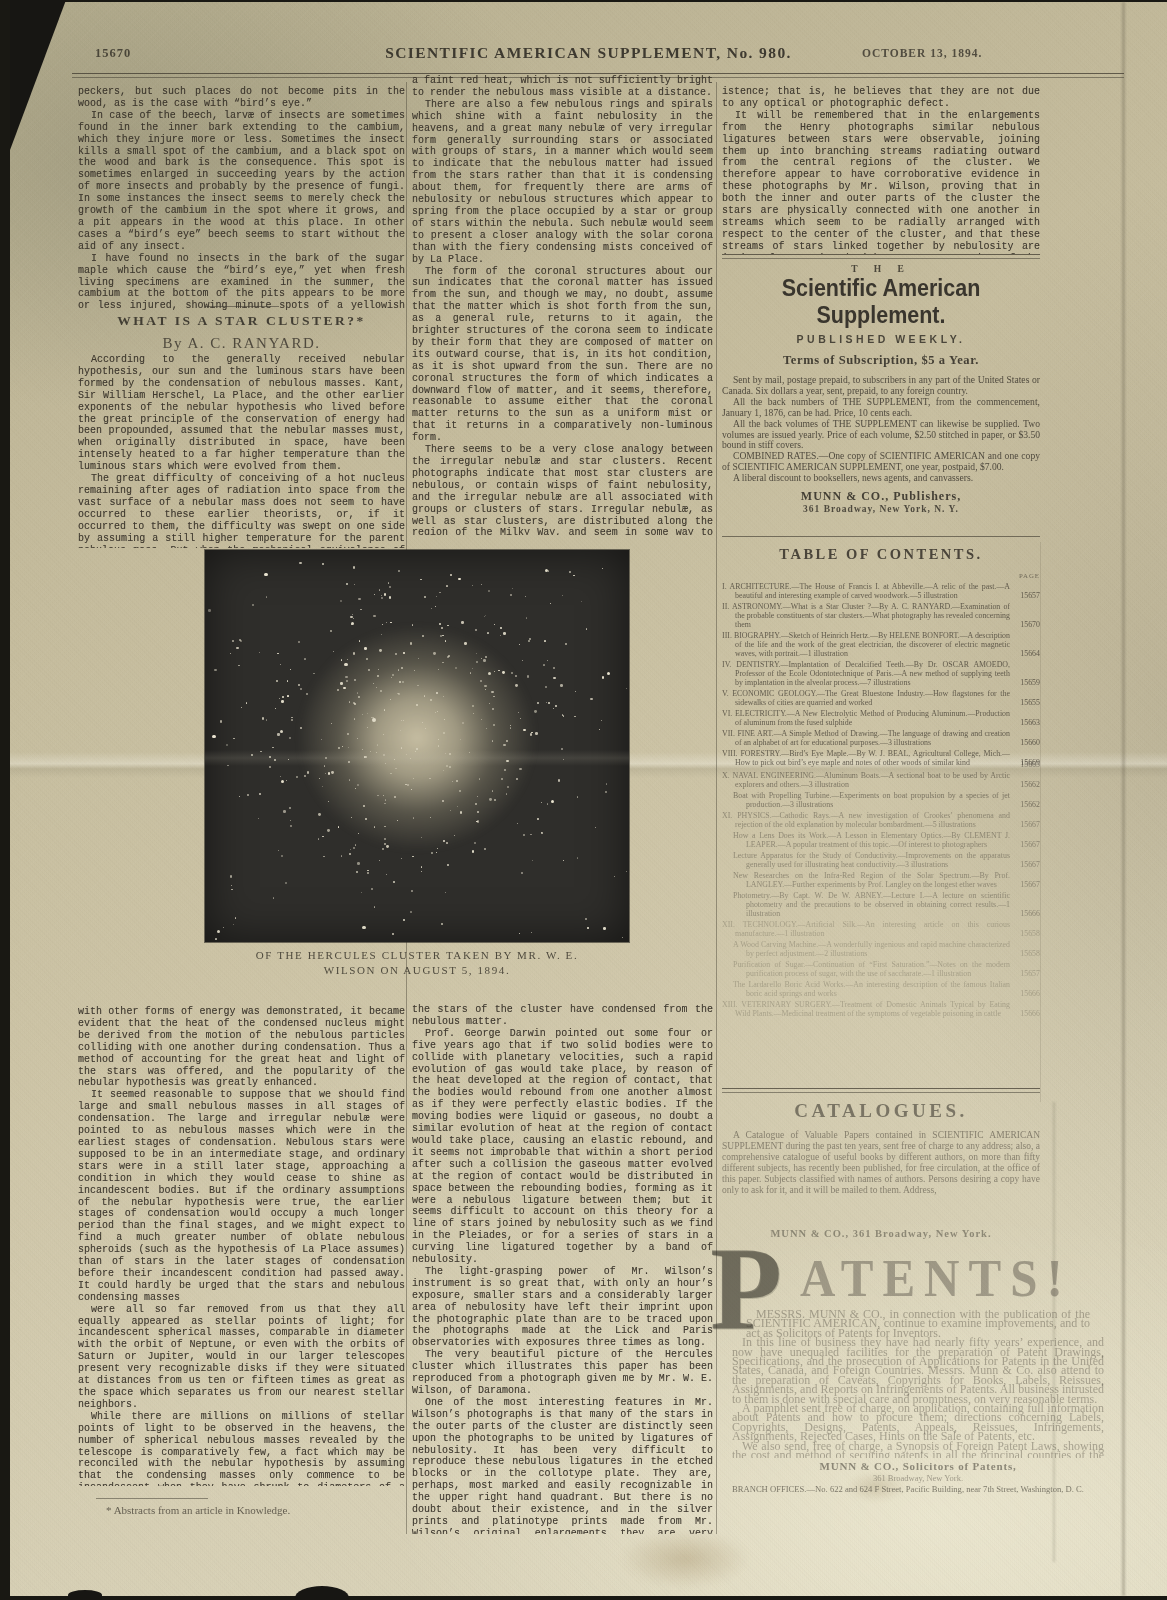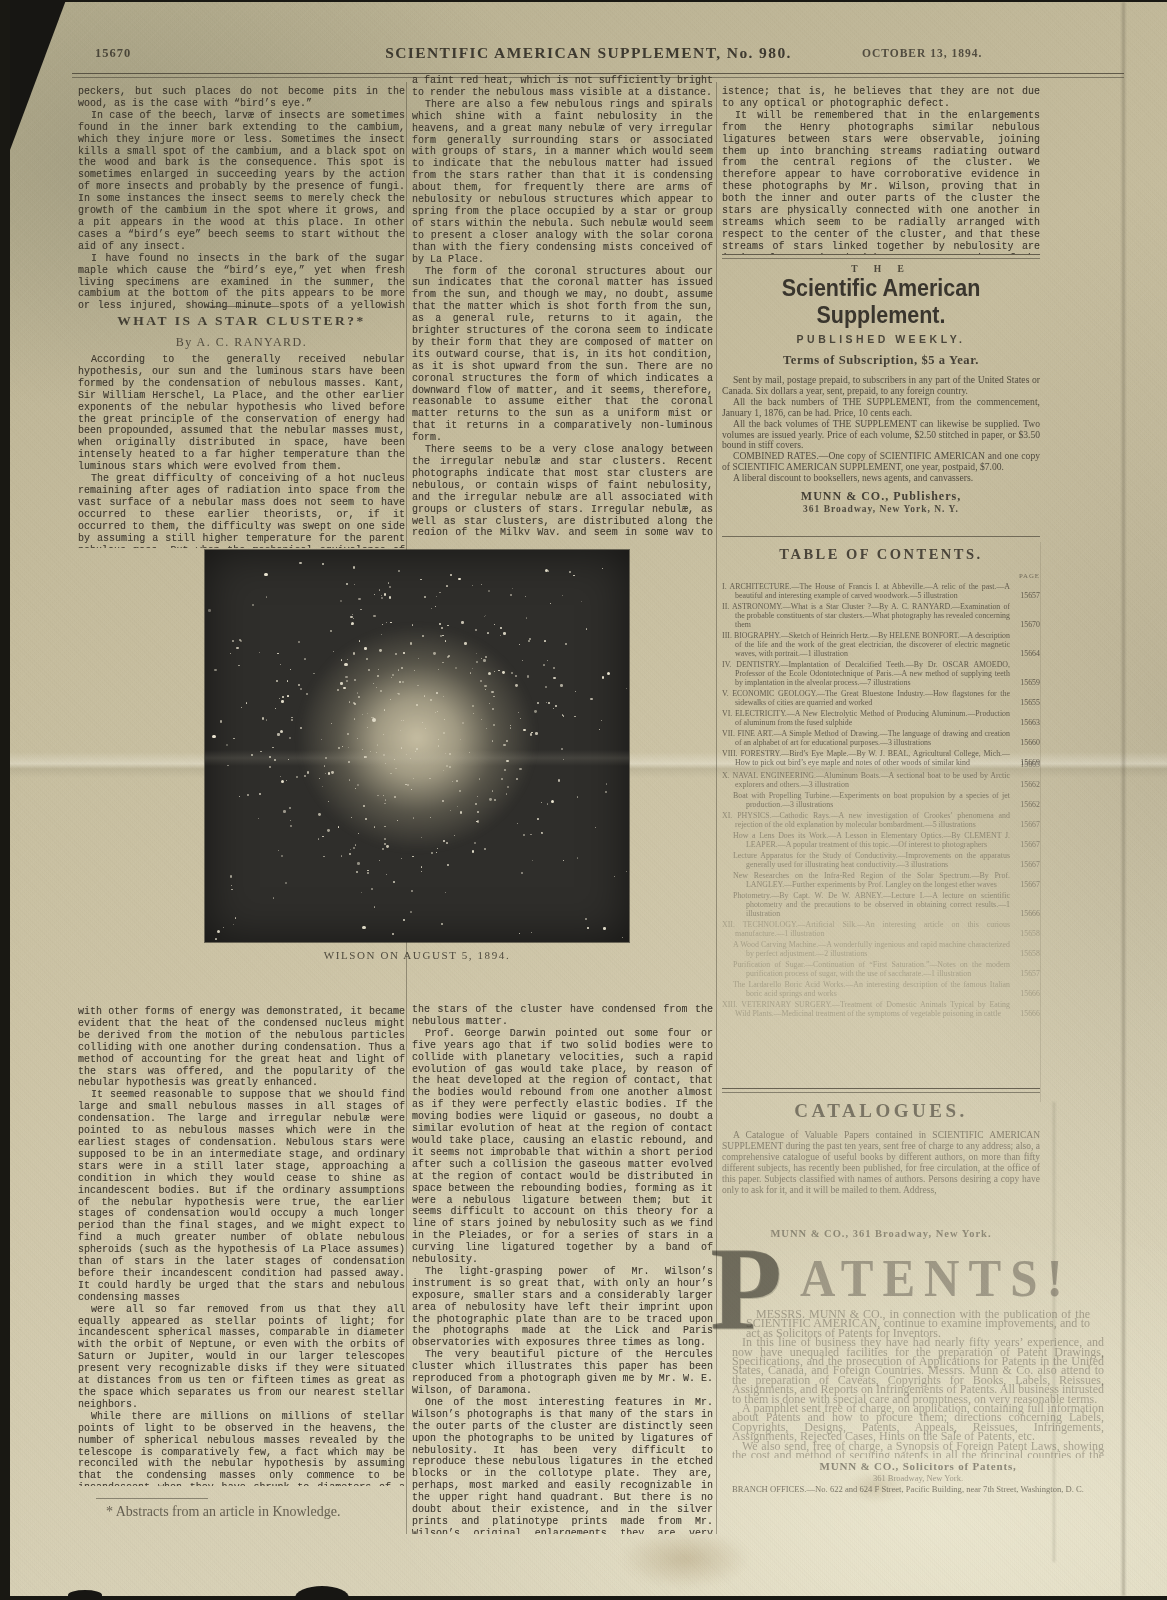--- a/index.html
+++ b/index.html
@@ -45,26 +45,26 @@
   
   .txt{position:absolute;font-size:10px;line-height:11.9px;text-align:justify;
     color:rgba(53,48,40,.86);text-shadow:0 0 .5px rgba(53,48,40,.45);overflow:hidden;font-family:Liberation Mono, monospace;}
   .txt p{margin:0;text-indent:13px;}
   .cont p:first-child{text-indent:0;}
 
   #l1{left:68px;top:84px;width:327px;height:224px;}
   .art-rule{position:absolute;left:195px;top:304px;width:74px;border-top:1px solid rgba(60,55,45,.55);}
   .art-title{position:absolute;left:68px;top:311px;width:327px;text-align:center;font-weight:bold;
     font-size:13.5px;letter-spacing:2.5px;color:rgba(46,42,35,.85);}
-  .art-byline{position:absolute;left:68px;top:333px;width:327px;text-align:center;font-size:12px;
+  .art-byline{position:absolute;left:68px;top:333px;width:327px;text-align:center;font-size:15px;
     letter-spacing:1.5px;color:rgba(52,48,40,.8);}
   #a-paras{left:68px;top:352px;width:327px;height:194px;}
   #l3{left:68px;top:1004px;width:327px;height:480px;}
   .fn-rule{position:absolute;left:86px;top:1496px;width:112px;border-top:1px solid rgba(60,55,45,.5);}
-  .footnote{position:absolute;left:96px;top:1502px;font-size:14px;color:rgba(55,50,42,.72);}
+  .footnote{position:absolute;left:96px;top:1502px;font-size:11px;color:rgba(55,50,42,.72);}
 
   #m1{left:402px;top:73px;width:301px;height:460px;}
   #m2{left:402px;top:1002px;width:301px;height:530px;}
 
   
   .figure{position:absolute;left:195px;top:548px;width:424px;height:392px;background:#2f2e2b;
     box-shadow:inset 0 0 46px rgba(0,0,0,.55), 0 0 0 1px rgba(40,38,33,.6);}
   .starfield{position:absolute;inset:0;overflow:hidden;}
   .starfield::before{content:'';position:absolute;left:50%;top:48%;width:238px;height:226px;
     transform:translate(-50%,-50%);border-radius:50%;filter:blur(3px);
@@ -630,20 +630,21 @@
         <i style="left: 157.4px; top: 375.7px; width: 3.3px; height: 3.3px; opacity: 0.92;"></i>
         <i style="left: 7.3px; top: 184.9px; width: 3.4px; height: 3.4px; opacity: 0.99;"></i>
         <i style="left: 11.9px; top: 379.9px; width: 3.4px; height: 3.4px; opacity: 0.88;"></i>
         <i style="left: 59.3px; top: 22.7px; width: 3.7px; height: 3.7px; opacity: 0.99;"></i>
         <i style="left: 145.9px; top: 71.9px; width: 3.2px; height: 3.2px; opacity: 0.94;"></i>
         <i style="left: 75.1px; top: 180.2px; width: 3px; height: 3px; opacity: 0.89;"></i>
       </div>
     <div class="fig-band"></div>
   </div>
   <div class="caption">
+      <div class="cap-line">OF   THE   HERCULES   CLUSTER   TAKEN   BY   MR.   W.   E.</div>
       <div class="cap-line">WILSON ON AUGUST 5, 1894.</div>
     </div>
 
   <div id="r1" class="txt cont">
       <p>istence; that is, he believes that they are not due to any optical or photographic defect.</p>
       <p>It will be remembered that in the enlargements from the Henry photographs similar nebulous ligatures between stars were observable, joining them up into branching streams radiating outward from the central regions of the cluster.  We therefore appear to have corroborative evidence in these photographs by Mr. Wilson, proving that in both the inner and outer parts of the cluster the stars are physically connected with one another in streams which seem to be radially arranged with respect to the center of the cluster, and that these streams of stars linked together by nebulosity are intimately associated with streams or patches of the light-absorbing material which gives rise to the dark lanes or patches.</p>
     </div>
 
   <div class="druled box-toprule"></div>
   <div class="box">

